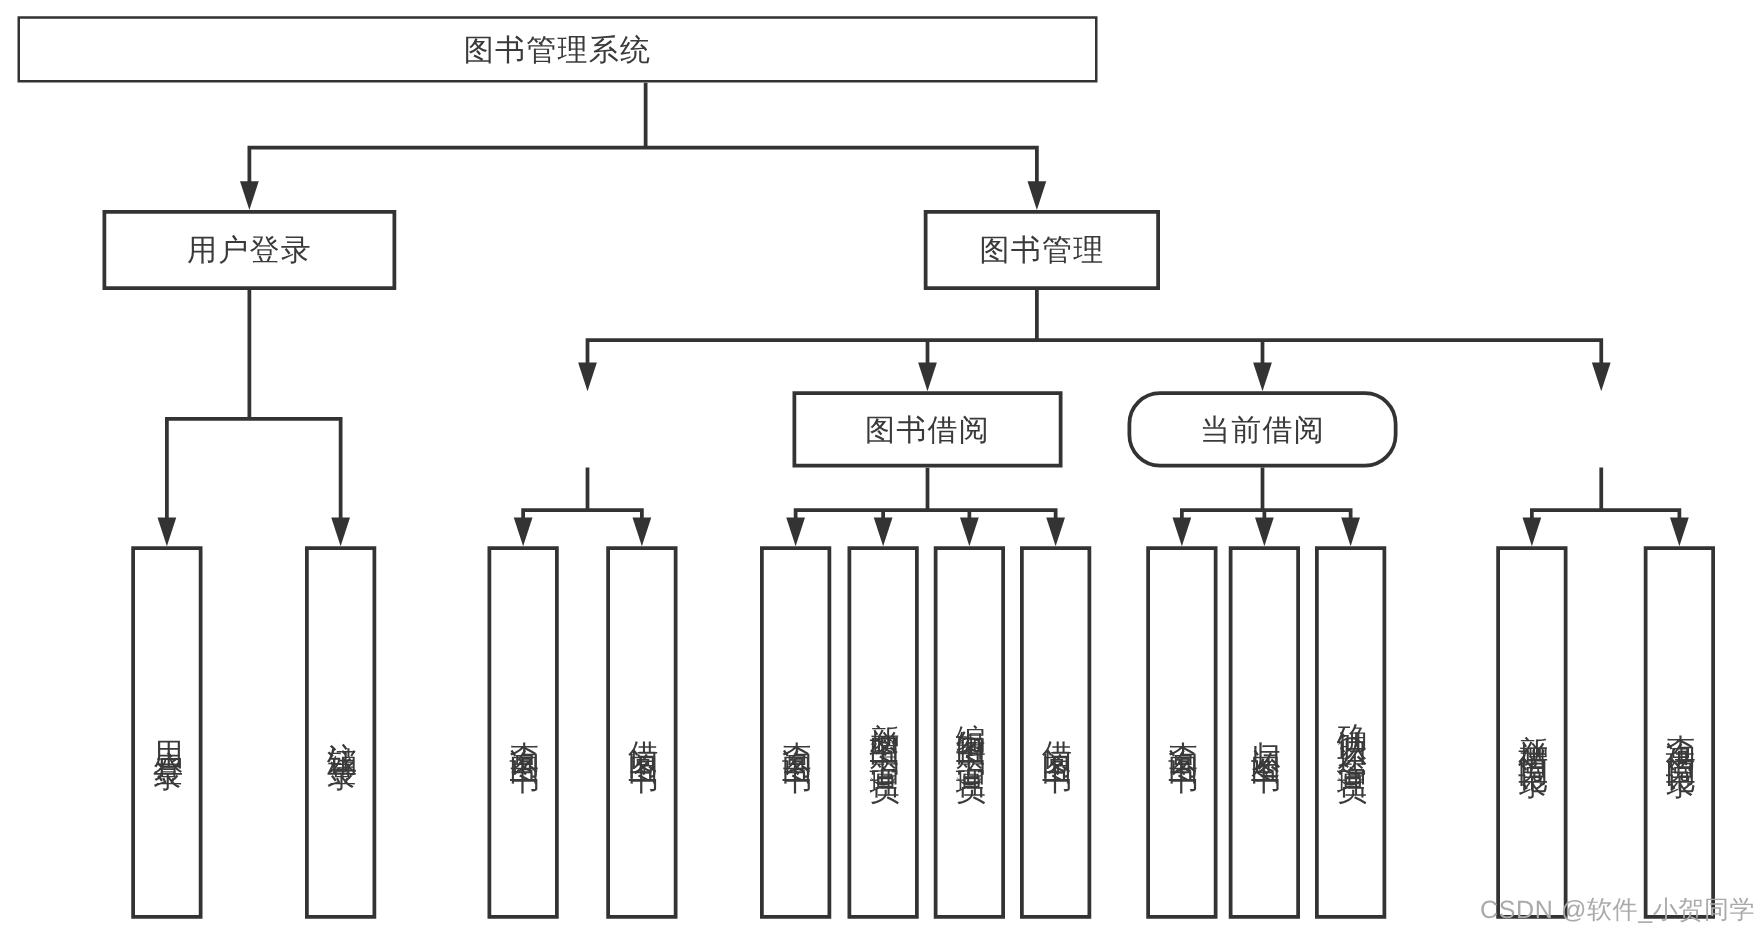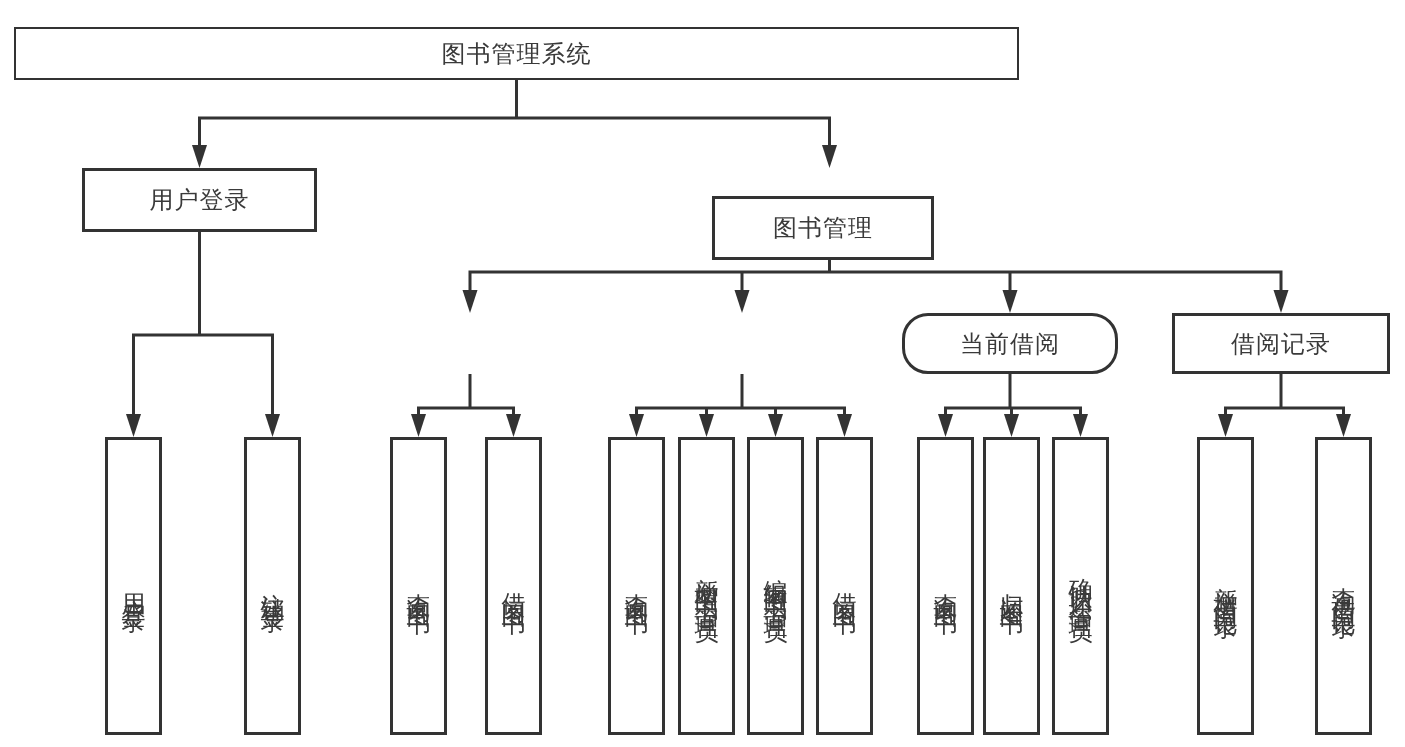--- a/index.html
+++ b/index.html
@@ -100,36 +100,36 @@
       <polygon points="768,414 783,414 775.5,437"></polygon>
       <polygon points="837,414 852,414 844.5,437"></polygon>
       <polygon points="938,414 953,414 945.5,437"></polygon>
       <polygon points="1004,414 1019,414 1011.5,437"></polygon>
       <polygon points="1073,414 1088,414 1080.5,437"></polygon>
       <polygon points="1218,414 1233,414 1225.5,437"></polygon>
       <polygon points="1336,414 1351,414 1343.5,437"></polygon>
     </g>
   </svg>
 
-  <div class="node root" style="left:14px; top:27px; width:1005px; height:53px;font-family:Liberation Mono, monospace;">
+  <div class="node root" style="left:14px; top:13px; width:864px; height:53px;font-family:Liberation Mono, monospace;">
     <span class="hlabel">图书管理系统</span>
   </div>
 
   <div class="node" style="left:82px; top:168px; width:235px; height:64px;">
     <span class="hlabel">用户登录</span>
   </div>
-  <div class="node" style="left:712px; top:168px; width:222px; height:64px;margin-top:28px;">
+  <div class="node" style="left:739px; top:168px; width:189px; height:64px;">
     <span class="hlabel">图书管理</span>
   </div>
 
+  <div class="node" style="left:634px; top:313px; width:216px; height:61px;">
+    <span class="hlabel">图书借阅</span>
+  </div>
   <div class="node" style="left:902px; top:313px; width:216px; height:61px;border-radius:26px;">
     <span class="hlabel">当前借阅</span>
-  </div>
-  <div class="node" style="left:1172px; top:313px; width:218px; height:61px;">
-    <span class="hlabel">借阅记录</span>
   </div>
 
   <div class="node" style="left:105px; top:437px; width:57px; height:298px;">
     <span class="vlabel">用户登录</span>
   </div>
   <div class="node" style="left:244px; top:437px; width:57px; height:298px;">
     <span class="vlabel">注销登录</span>
   </div>
 
   <div class="node" style="left:390px; top:437px; width:57px; height:298px;">
@@ -162,14 +162,15 @@
     <span class="vlabel">确认归还（管理员）</span>
   </div>
 
   <div class="node" style="left:1197px; top:437px; width:57px; height:298px;">
     <span class="vlabel">新增借阅记录</span>
   </div>
   <div class="node" style="left:1315px; top:437px; width:57px; height:298px;">
     <span class="vlabel">查询借阅记录</span>
   </div>
 
+  <div class="watermark">CSDN @软件_小贺同学</div>
 
 </div>
 
 </body></html>

